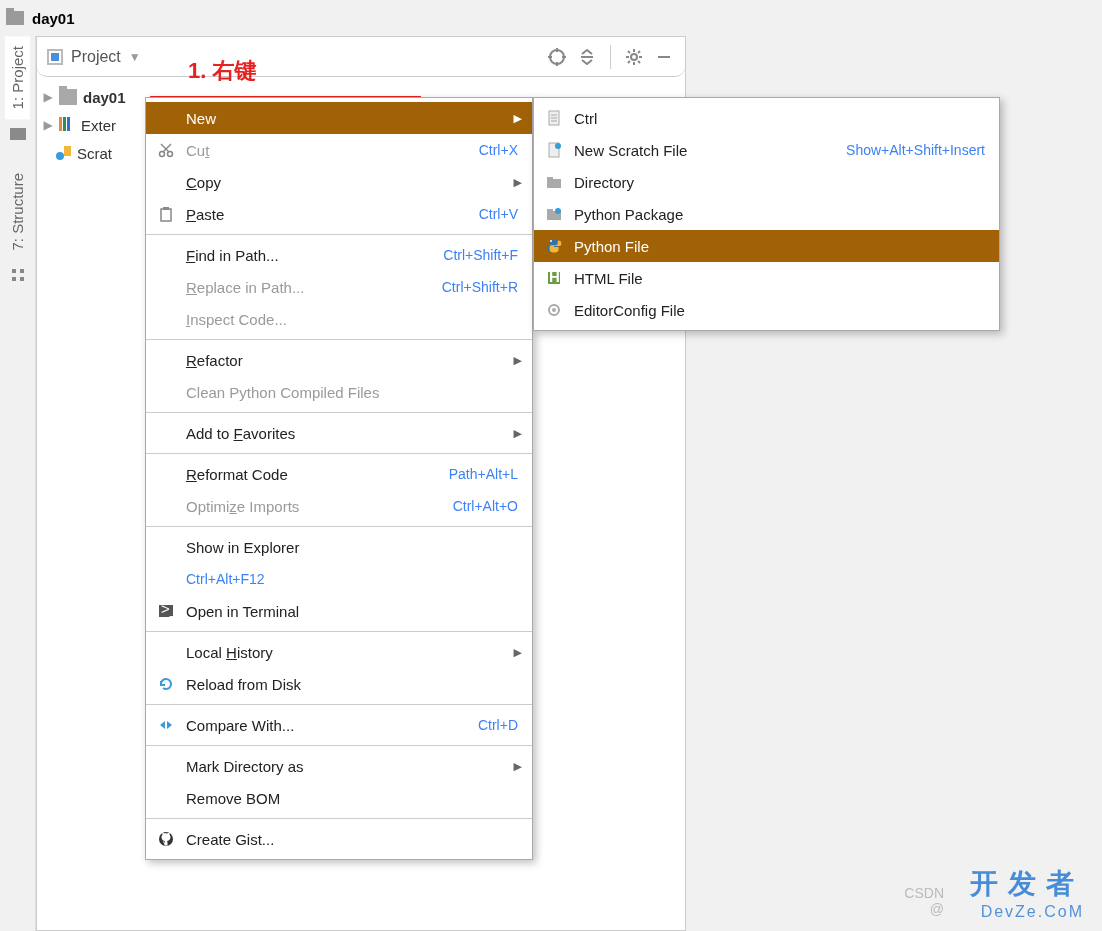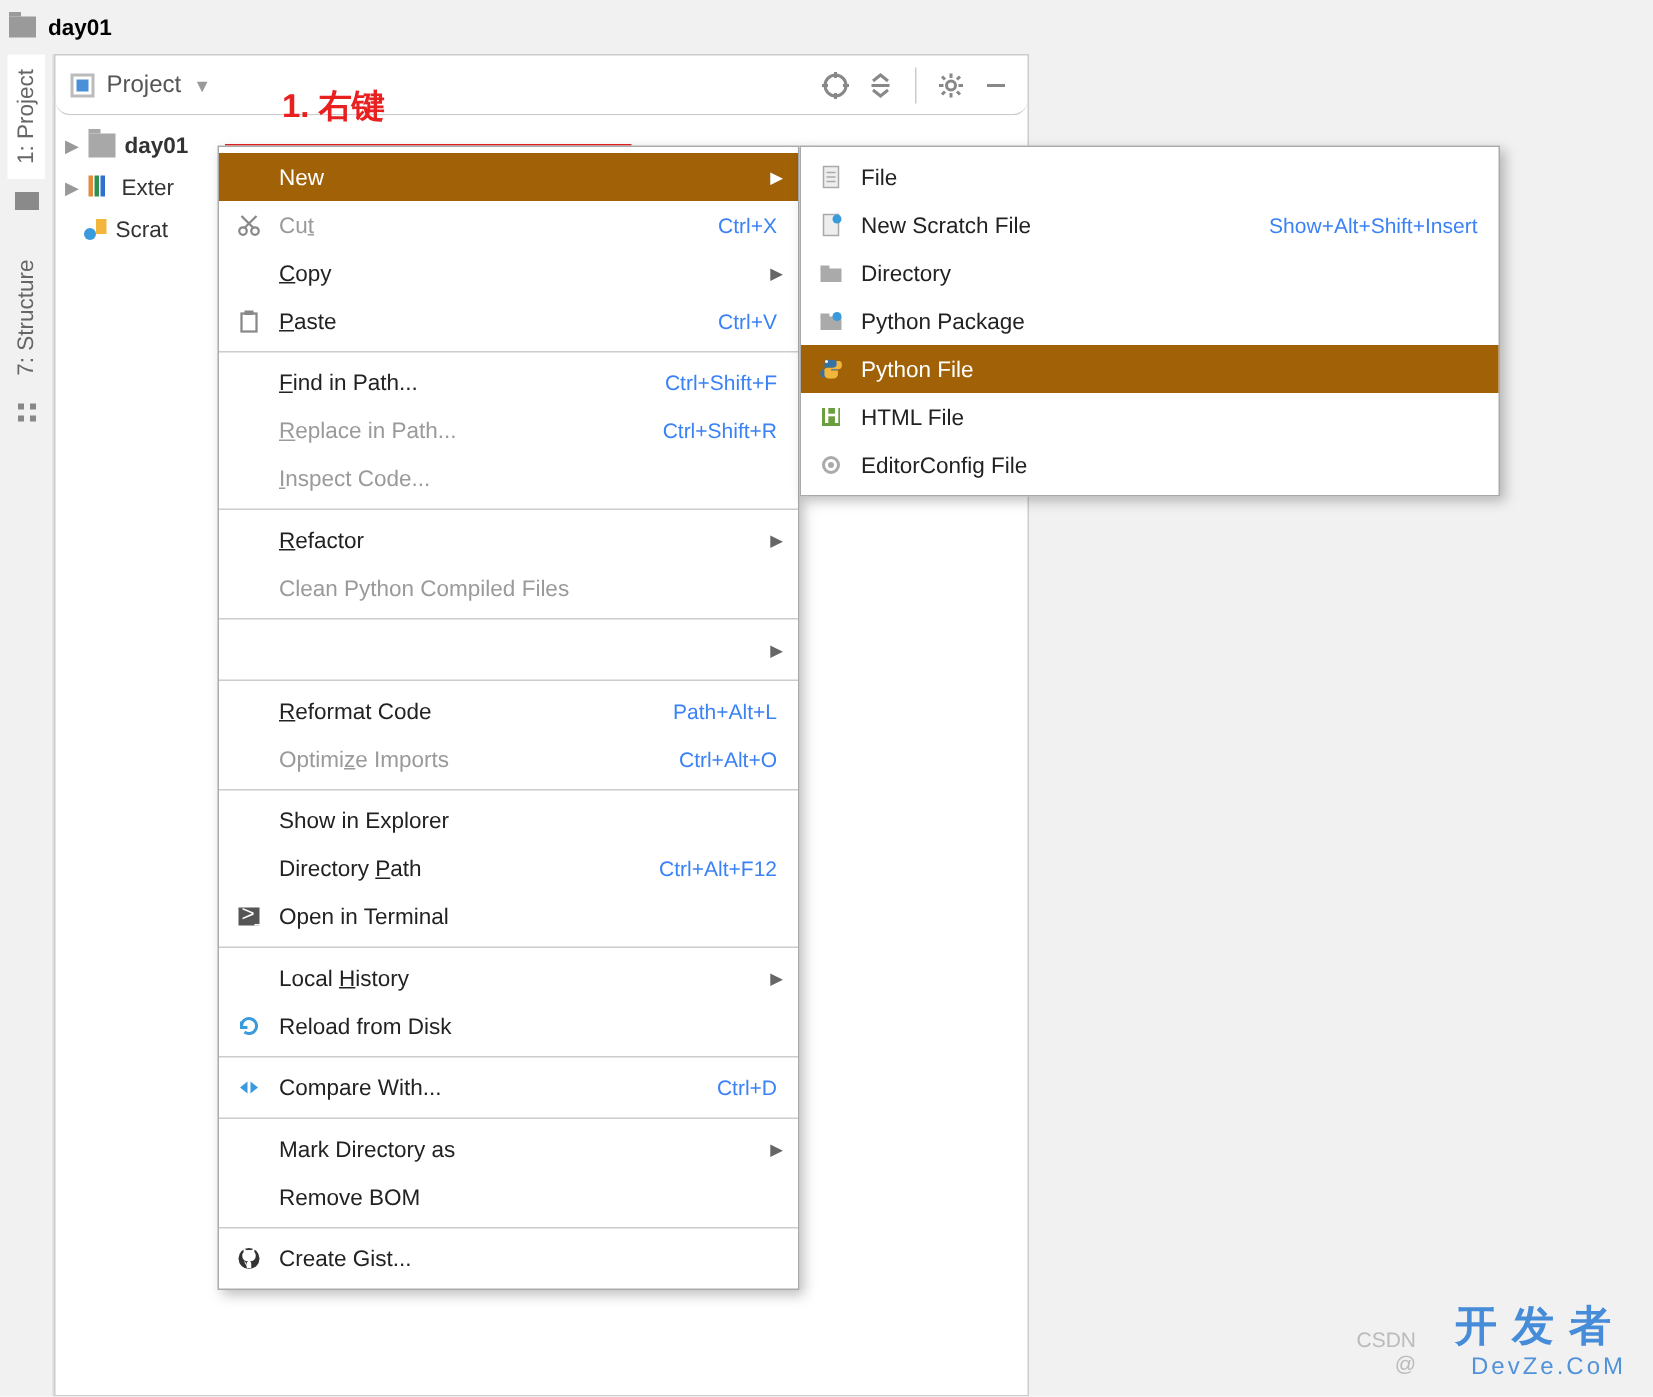--- a/index.html
+++ b/index.html
@@ -211,41 +211,41 @@
       <span class="label"><u>R</u>efactor</span>
       <span class="arrow">▶</span>
     </div>
     <div class="menu-item disabled">
       <span class="icon"></span>
       <span class="label">Clean Python Compiled Files</span>
     </div>
     <div class="menu-sep"></div>
     <div class="menu-item">
       <span class="icon"></span>
+      <span class="label">Add to <u>F</u>avorites</span>
       <span class="arrow">▶</span>
     </div>
     <div class="menu-sep"></div>
     <div class="menu-item">
       <span class="icon"></span>
       <span class="label"><u>R</u>eformat Code</span>
       <span class="shortcut">Path+Alt+L</span>
     </div>
     <div class="menu-item disabled">
       <span class="icon"></span>
       <span class="label">Optimi<u>z</u>e Imports</span>
       <span class="shortcut">Ctrl+Alt+O</span>
     </div>
     <div class="menu-sep"></div>
     <div class="menu-item">
       <span class="icon"></span>
       <span class="label">Show in Explorer</span>
     </div>
     <div class="menu-item">
       <span class="icon"></span>
-      <span class="label">Directory <u>P</u>ath</span>
       <span class="shortcut">Ctrl+Alt+F12</span>
     </div>
     <div class="menu-item">
       <span class="icon">
         <svg width="16" height="16">
           <rect x="1" y="2" width="14" height="12" fill="#555"></rect>
           <text x="3" y="11" fill="#fff" font-size="9">&gt;_</text>
         </svg>
       </span>
       <span class="label">Open in Terminal</span>
@@ -301,21 +301,21 @@
 <div class="context-menu sub" id="sub-menu">
     <div class="menu-item">
       <span class="icon">
         <svg width="16" height="16">
           <rect x="3" y="1" width="10" height="14" fill="#eee" stroke="#aaa"></rect>
           <line x1="5" y1="5" x2="11" y2="5" stroke="#aaa"></line>
           <line x1="5" y1="8" x2="11" y2="8" stroke="#aaa"></line>
           <line x1="5" y1="11" x2="11" y2="11" stroke="#aaa"></line>
         </svg>
       </span>
-      <span class="label">File</span>
+      <span class="label">Ctrl</span>
     </div>
     <div class="menu-item">
       <span class="icon">
         <svg width="16" height="16">
           <rect x="3" y="1" width="10" height="14" fill="#eee" stroke="#aaa"></rect>
           <circle cx="12" cy="4" r="3" fill="#3a9bdc"></circle>
         </svg>
       </span>
       <span class="label">New Scratch File</span>
       <span class="shortcut">Show+Alt+Shift+Insert</span>

